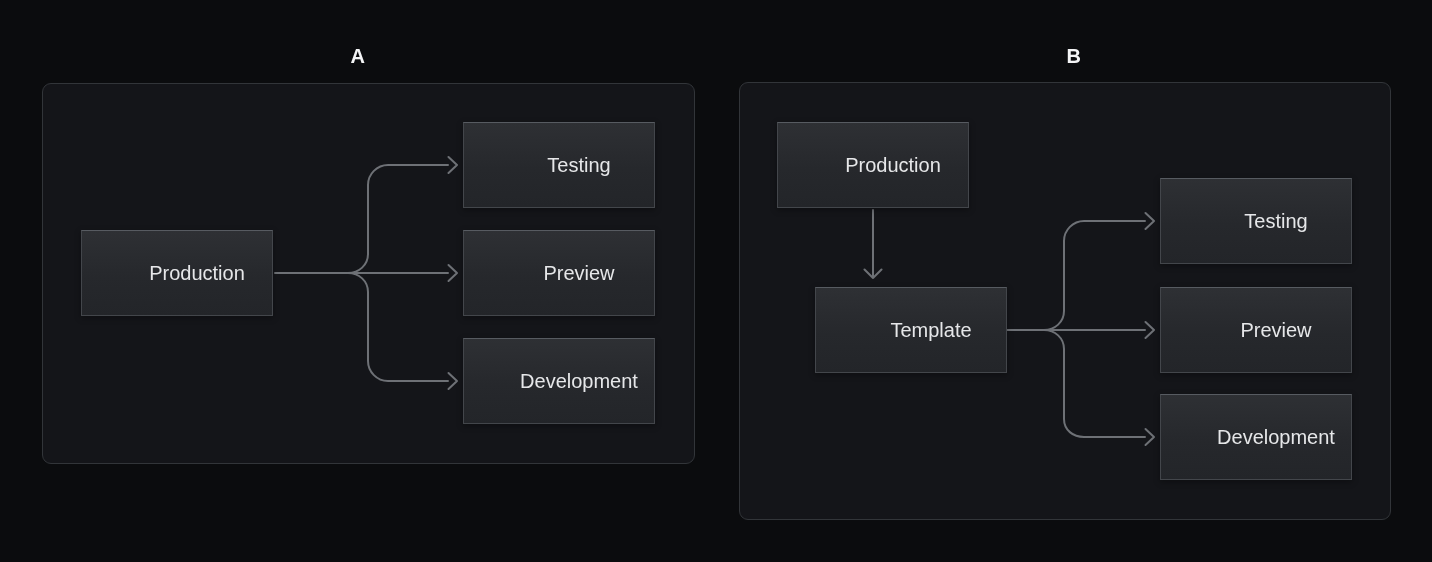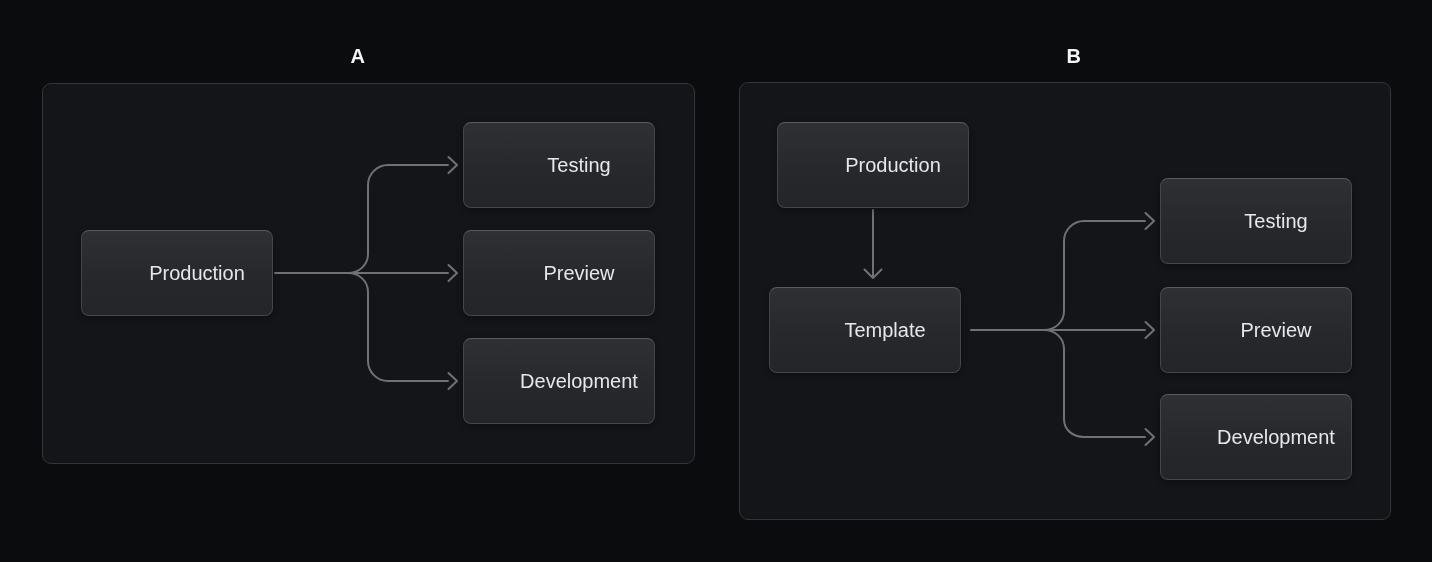--- a/index.html
+++ b/index.html
@@ -18,33 +18,33 @@
     box-sizing:border-box;
   }
   .panel-a{left:42px;top:83px;width:653px;height:381px;}
   .panel-b{left:739px;top:82px;width:652px;height:438px;}
   .edges{position:absolute;left:0;top:0;width:1432px;height:562px;pointer-events:none;}
   .edge{stroke:#6e7176;stroke-width:2;fill:none;stroke-linecap:round;stroke-linejoin:round;}
   .node{
     position:absolute;width:192px;height:86px;box-sizing:border-box;
     display:flex;align-items:center;justify-content:center;
     background:linear-gradient(180deg,#2e3034 0%,#26282c 55%,#232529 100%);
-    border:1px solid #43464b;border-top-color:#575b61;border-radius:8px;
+    border:1px solid #43464b;border-top-color:#575b61;border-radius:0;
     color:#e6e7e9;font-size:20px;line-height:24px;
     box-shadow:0 2px 6px rgba(0,0,0,0.35);
     padding-left:40px;
   }
   
   .node-production-a{left:81px;top:230px;}
   .node-testing-a{left:463px;top:122px;}
   .node-preview-a{left:463px;top:230px;}
   .node-development-a{left:463px;top:338px;}
   
   .node-production-b{left:777px;top:122px;}
-  .node-template-b{left:769px;top:287px;}
+  .node-template-b{left:815px;top:287px;}
   .node-testing-b{left:1160px;top:178px;}
   .node-preview-b{left:1160px;top:287px;}
   .node-development-b{left:1160px;top:394px;}
 </style>
 </head>
 <body>
 
 <div class="stage">
 
   <div class="fig-title title-a">A</div>

